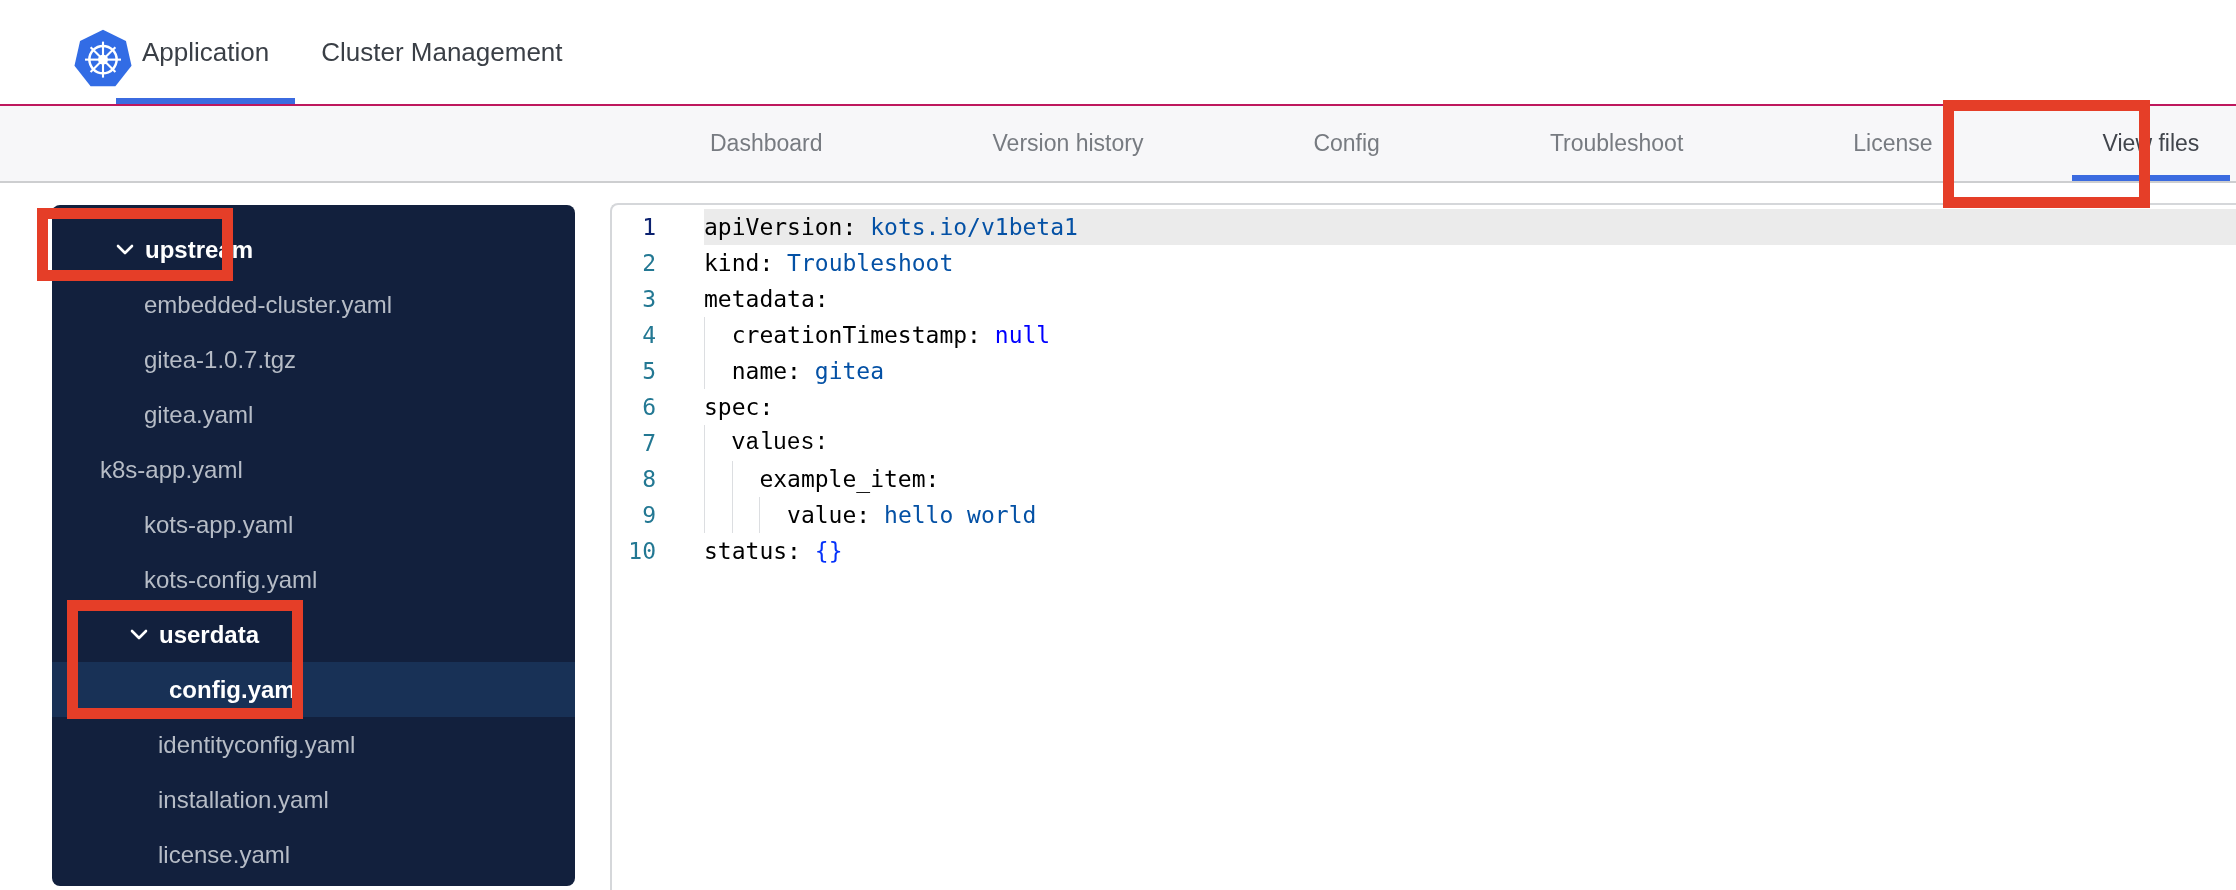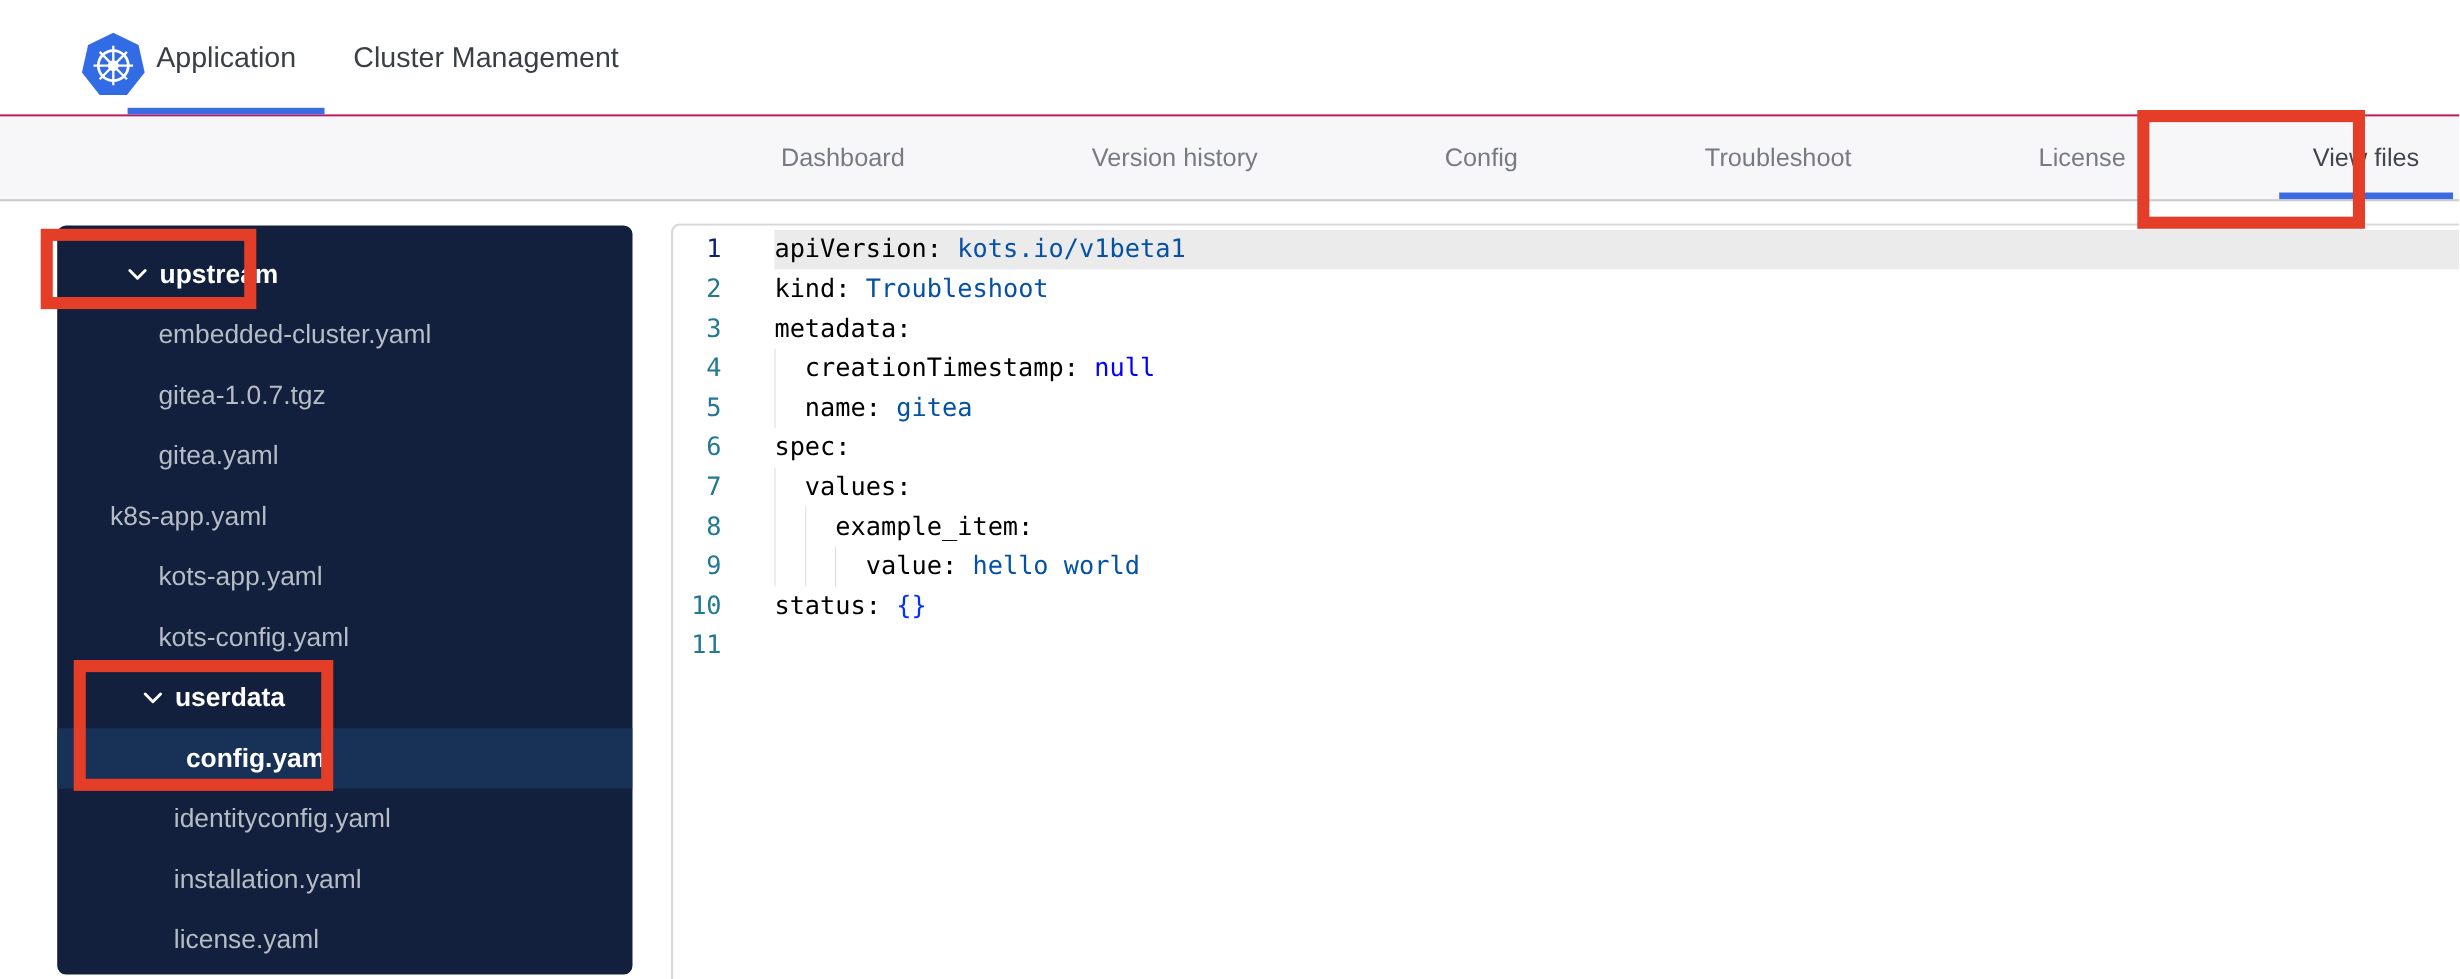--- a/index.html
+++ b/index.html
@@ -181,37 +181,33 @@
         <div class="code-line">
           <div class="ln">5</div>
           <div class="lc" style="padding-left: 2ch;"><span class="guide" style="left: 0ch;"></span><span class="c-key">name:</span><span class="c-plain"> </span><span class="c-val">gitea</span></div>
         </div>
         <div class="code-line">
           <div class="ln">6</div>
           <div class="lc" style="padding-left: 0ch;"><span class="c-key">spec:</span></div>
         </div>
         <div class="code-line">
           <div class="ln">7</div>
-          <div class="lc" style="padding-left: 2ch;"><span class="guide" style="left: 0ch;"></span><span class="c-key">values:</span></div>
+          <div class="lc" style="padding-left: 2ch; font-family: Liberation Mono, monospace;"><span class="guide" style="left: 0ch;"></span><span class="c-key">values:</span></div>
         </div>
         <div class="code-line">
           <div class="ln">8</div>
           <div class="lc" style="padding-left: 4ch;"><span class="guide" style="left: 0ch;"></span><span class="guide" style="left: 2ch;"></span><span class="c-key">example_item:</span></div>
         </div>
         <div class="code-line">
           <div class="ln">9</div>
           <div class="lc" style="padding-left: 6ch;"><span class="guide" style="left: 0ch;"></span><span class="guide" style="left: 2ch;"></span><span class="guide" style="left: 4ch;"></span><span class="c-key">value:</span><span class="c-plain"> </span><span class="c-val">hello world</span></div>
         </div>
         <div class="code-line">
           <div class="ln">10</div>
           <div class="lc" style="padding-left: 0ch;"><span class="c-key">status:</span><span class="c-plain"> </span><span class="c-bracket">{}</span></div>
-        </div>
-        <div class="code-line">
-          <div class="ln">11</div>
-          <div class="lc" style="padding-left: 0ch;"></div>
         </div>
       </div>
   </div>
 
   <div class="anno anno-viewfiles"></div>
   <div class="anno anno-upstream"></div>
   <div class="anno anno-userdata"></div>
 
 </div>
 

